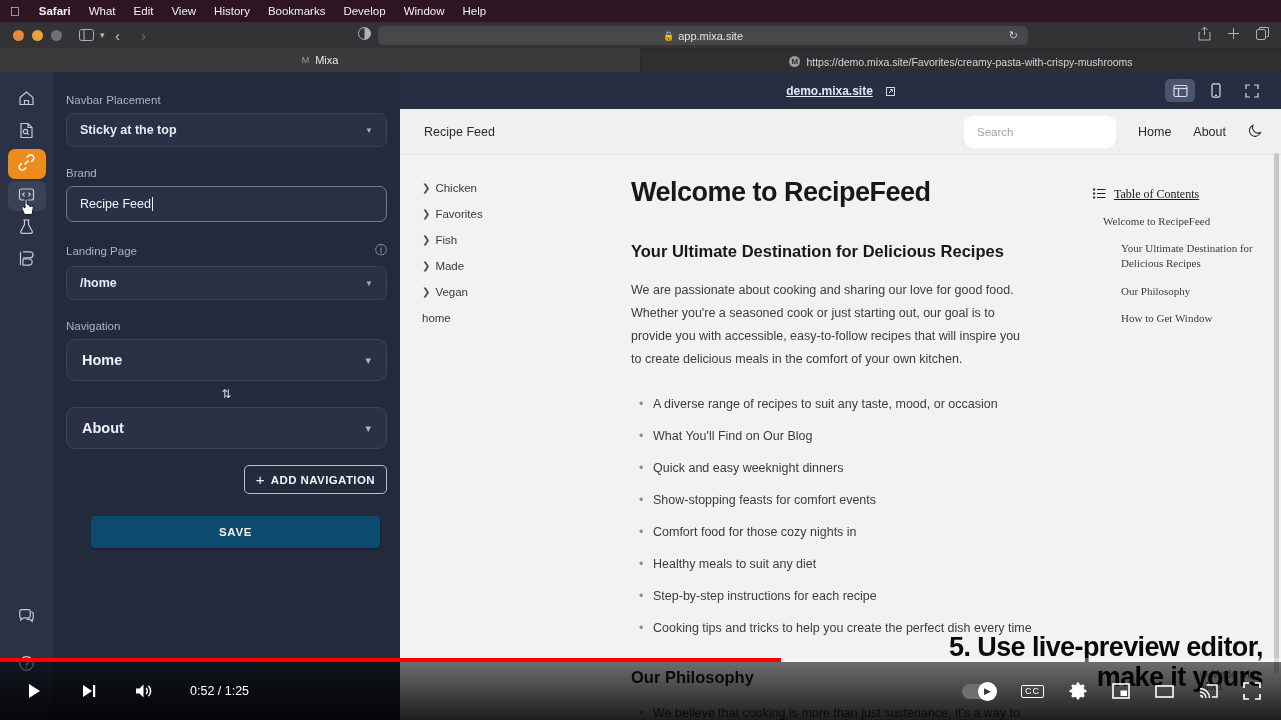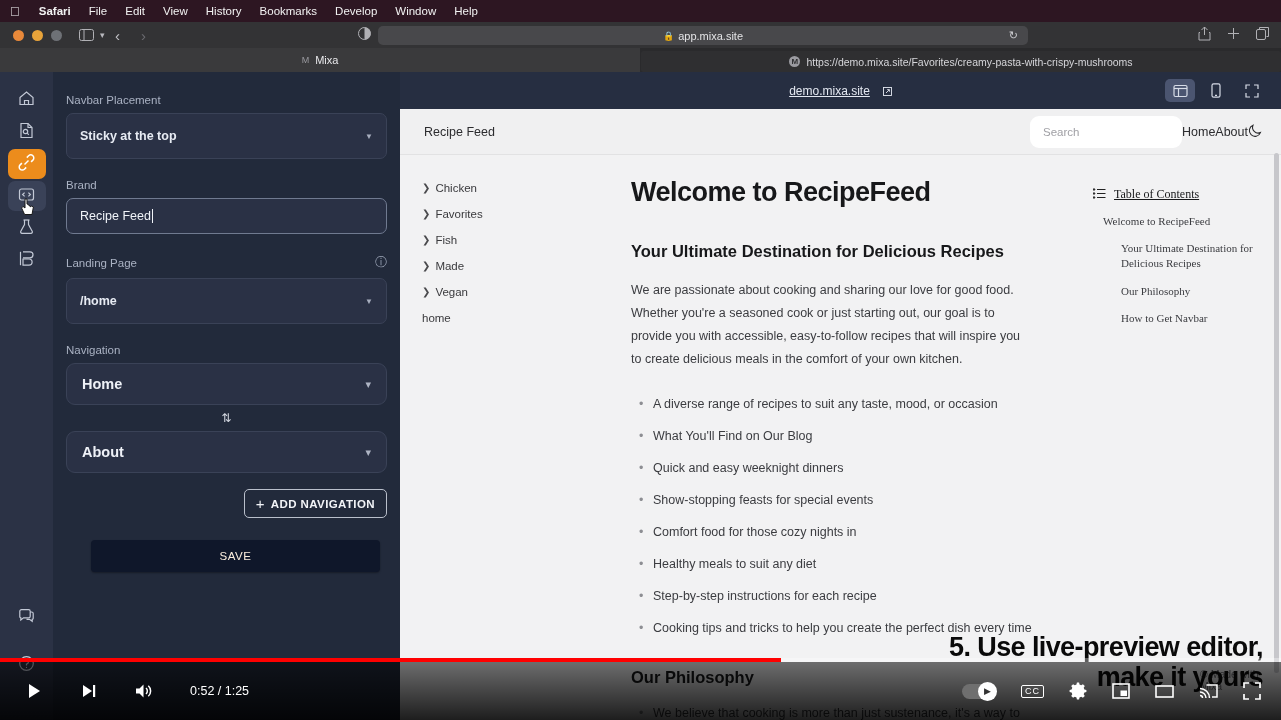--- a/index.html
+++ b/index.html
@@ -104,21 +104,21 @@
   
   .panel {
     position: absolute; left: 53px; top: 0; width: 347px; height: 648px;
     background: #222a3b; overflow: hidden;
     padding: 22px 13px 0 13px;
   }
   .field-label { color: #aab2c3; font-size: 11.5px; margin-bottom: 7px; }
   .field-label.row { display: flex; align-items: center; justify-content: space-between; }
   .info-ic { color: #9aa3b5; font-size: 12px; }
   .select-box {
-    height: 46px; background: #2a3145; border: 1px solid #3a4257; border-radius: 7px;
+    height: 34px; background: #2a3145; border: 1px solid #3a4257; border-radius: 7px;
     display: flex; align-items: center; justify-content: space-between;
     padding: 0 13px; color: #e7ebf3; font-size: 12.5px; font-weight: bold;
   }
   .select-box .caret { color: #a7aebe; font-size: 8px; }
   .text-input {
     height: 36px; background: #2a3145; border: 1px solid #5b6party; border-radius: 7px;
     border: 1px solid #6a7punk;
   }
   .text-input {
     height: 36px; background: #2a3145; border: 1px solid #707a90; border-radius: 7px;
@@ -139,55 +139,55 @@
   .swap-row { height: 26px; display: flex; align-items: center; justify-content: center; color: #d7dbe4; font-size: 12px; }
   .addnav-row { display: flex; justify-content: flex-end; margin-top: 16px; }
   .addnav-btn {
     height: 29px; border: 1px solid #b9bfcb; border-radius: 5px;
     display: flex; align-items: center; gap: 6px; padding: 0 11px;
     color: #f2f4f8; font-size: 11.5px; font-weight: bold; letter-spacing: .4px;
   }
   .addnav-btn .plus { font-size: 15px; font-weight: normal; }
   .save-btn {
     margin-top: 22px; margin-left: 25px; width: 289px; height: 32px;
-    background: #0f172a; border-radius: 4px;
+    background: #0c4a6e; border-radius: 4px;
     display: flex; align-items: center; justify-content: center;
-    color: #fbeede; font-size: 11.5px; font-weight: normal; letter-spacing: .6px;
+    color: #fbeede; font-size: 11.5px; font-weight: bold; letter-spacing: .6px;
     box-shadow: 0 1px 2px rgba(0,0,0,.35);
   }
 
   
   .preview { position: absolute; left: 400px; top: 0; width: 881px; height: 648px; background: #fff; }
   .preview-top {
     height: 37px; background: #262e41;
     display: flex; align-items: center; justify-content: center;
     position: relative;
   }
   .demo-url {
     color: #e4e8f1; font-size: 12px; text-decoration: underline;
-    display: flex; align-items: flex-end; gap: 13px;
+    display: flex; align-items: flex-end; gap: 13px; font-weight: bold;
   }
   .demo-url .ext { font-size: 9px; }
   .view-toggles { position: absolute; right: 14px; display: flex; gap: 6px; align-items: center; }
   .vt {
     width: 30px; height: 23px; border-radius: 5px;
     display: flex; align-items: center; justify-content: center;
     color: #d7dce7;
   }
   .vt.active { background: #4a5ركن; }
   .vt.active { background: #4b5570; }
 
   
   .site { position: absolute; top: 37px; left: 0; width: 881px; height: 611px; background: #f2f2f3; overflow: hidden; }
   .site-nav {
     height: 46px; background: #f0f0f1; border-bottom: 1px solid #e2e2e3;
     display: flex; align-items: center; padding: 0 24px; position: relative;
   }
   .brandtxt { color: #2b2b2e; font-size: 12.5px; }
-  .site-nav-right { position: absolute; right: 18px; display: flex; align-items: center; }
+  .site-nav-right { position: absolute; right: 18px; display: flex; align-items: center; gap: 22px; }
   .search-box {
     width: 152px; height: 32px; background: #fff; border-radius: 9px;
     display: flex; align-items: center; padding: 0 13px;
     color: #a0a0a5; font-size: 11.5px;
   }
   .navlink { color: #2b2b2e; font-size: 12.5px; }
   .moon { color: #2b2b2e; font-size: 14px; }
 
   .site-body { display: flex; height: 565px; }
   .site-side { width: 215px; padding: 27px 0 0 22px; }
@@ -243,21 +243,21 @@
   .cc-btn { border: 1px solid #ffffff; border-radius: 2px; padding: 0 3px; font-size: 9px; color: #fff; letter-spacing: 1px; height: 13px; display:flex; align-items:center;}
 </style>
 </head>
 <body>
 
 <div id="root">
 
   <div class="menubar">
     <span class="apple"></span>
     <span class="mi bold">Safari</span>
-    <span class="mi">File</span>
+    <span class="mi">What</span>
     <span class="mi">Edit</span>
     <span class="mi">View</span>
     <span class="mi">History</span>
     <span class="mi">Bookmarks</span>
     <span class="mi">Develop</span>
     <span class="mi">Window</span>
     <span class="mi">Help</span>
   </div>
 
   <div class="toolbar">
@@ -542,21 +542,21 @@
           </div>
 
           <div class="site-main">
             <h1 class="ttl">Welcome to RecipeFeed</h1>
             <h2 class="sub">Your Ultimate Destination for Delicious Recipes</h2>
             <p class="par">We are passionate about cooking and sharing our love for good food. Whether you're a seasoned cook or just starting out, our goal is to provide you with accessible, easy-to-follow recipes that will inspire you to create delicious meals in the comfort of your own kitchen.</p>
             <ul class="bl">
               <li>A diverse range of recipes to suit any taste, mood, or occasion</li>
               <li>What You'll Find on Our Blog</li>
               <li>Quick and easy weeknight dinners</li>
-              <li>Show-stopping feasts for special events</li>
+              <li>Show-stopping feasts for comfort events</li>
               <li>Comfort food for those cozy nights in</li>
               <li>Healthy meals to suit any diet</li>
               <li>Step-by-step instructions for each recipe</li>
               <li>Cooking tips and tricks to help you create the perfect dish every time</li>
             </ul>
             <h2 class="sub2">Our Philosophy</h2>
             <ul class="bl">
               <li style="max-width:400px">We believe that cooking is more than just sustenance, it's a way to bring people together and create memories. Our recipes are designed to inspire you to gather around the table and make memories with your loved ones.</li>
             </ul>
           </div>
@@ -572,21 +572,21 @@
                     <circle cx="1" cy="5.5" r="0.8" fill="#222"></circle>
                     <circle cx="1" cy="9.5" r="0.8" fill="#222"></circle>
                   </svg>
               </span>
               <span class="lbl">Table of Contents</span>
             </div>
             <div class="toc-list">
               <div class="toc-l1">Welcome to RecipeFeed</div>
               <div class="toc-l2">Your Ultimate Destination for Delicious Recipes</div>
               <div class="toc-l2">Our Philosophy</div>
-              <div class="toc-l2">How to Get Navbar</div>
+              <div class="toc-l2">How to Get Window</div>
             </div>
           </div>
         </div>
 
         <div class="site-scroll"></div>
         <div class="footer-credit">© Made with Mixa</div>
       </div>
     </div>
   </div>
 

